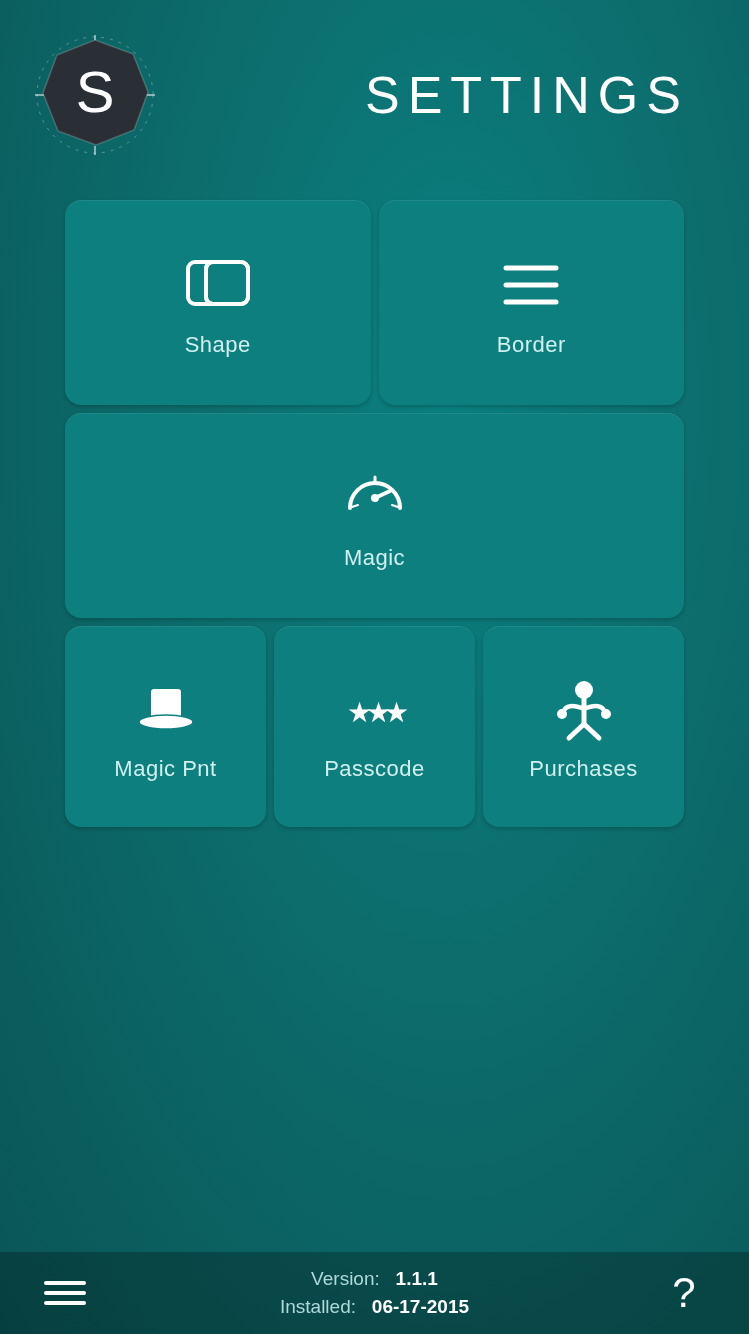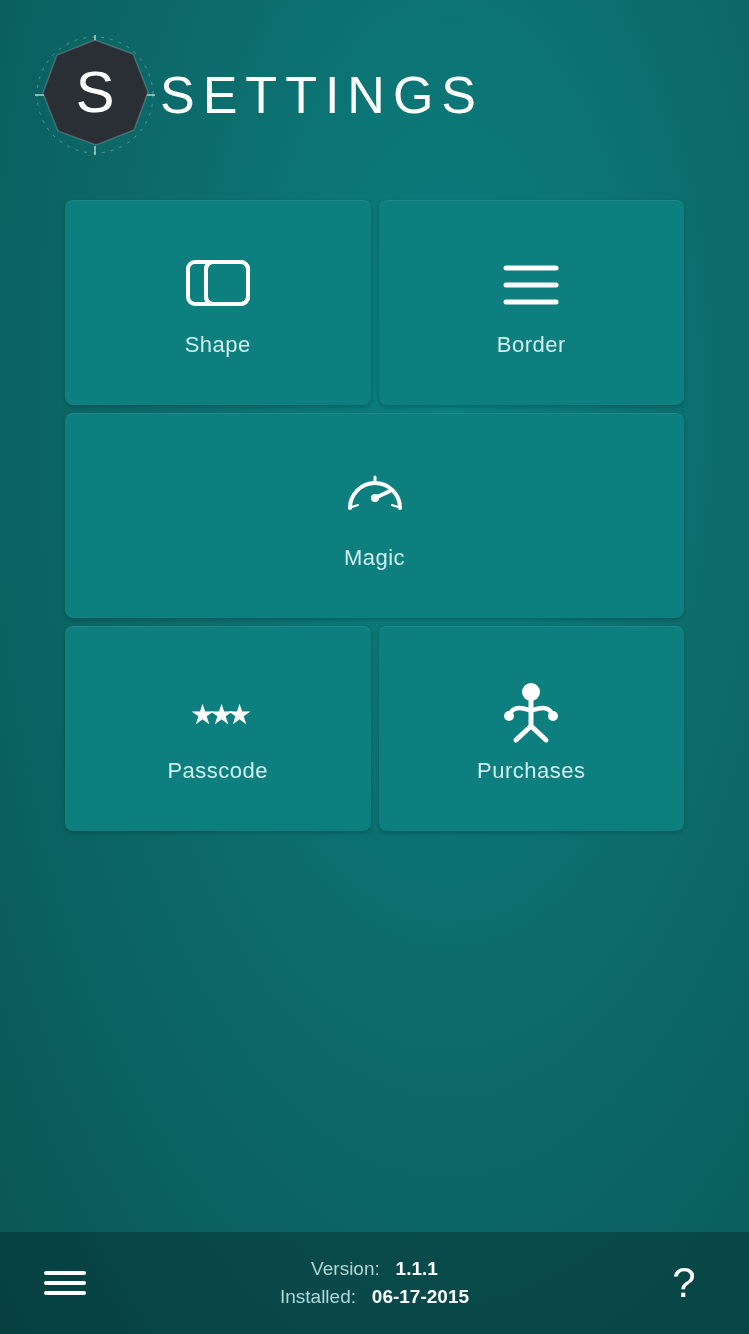--- a/index.html
+++ b/index.html
@@ -46,21 +46,21 @@
       flex-shrink: 0;
     }
 
     .logo-octagon svg {
       width: 100%;
       height: 100%;
     }
 
     .header-title {
       flex: 1;
-      text-align: left;
+      text-align: right;
       color: #ffffff;
       font-size: 52px;
       font-weight: 300;
       letter-spacing: 8px;
       padding-right: 20px;
     }
 
     
     .grid-container {
       flex: 1;
@@ -72,21 +72,21 @@
     }
 
     .grid-row {
       display: flex;
       gap: 8px;
     }
 
     .grid-cell {
       flex: 1;
       background: #0e7f7f;
-      border-radius: 8px;
+      border-radius: 16px;
       display: flex;
       flex-direction: column;
       align-items: center;
       justify-content: center;
       padding: 20px 10px 18px 10px;
       cursor: pointer;
       aspect-ratio: 1;
       max-height: 205px;
       box-shadow: inset 0 1px 0 rgba(255,255,255,0.08), 0 2px 4px rgba(0,0,0,0.2);
     }
@@ -127,21 +127,21 @@
       position: absolute;
       opacity: 0.9;
     }
 
     .colors-icon .c-red   { background: #e05050; top: 0;   left: 0; }
     .colors-icon .c-green { background: #50d050; top: 0;   right: 0; }
     .colors-icon .c-blue  { background: #6060e0; bottom: 0; left: 50%; transform: translateX(-50%); }
 
     
     .footer {
-      height: 102px;
+      height: 82px;
       background: rgba(0,0,0,0.25);
       display: flex;
       align-items: center;
       flex-shrink: 0;
     }
 
     .footer-menu-btn {
       width: 130px;
       display: flex;
       align-items: center;
@@ -267,20 +267,33 @@
             <line x1="58" y1="44" x2="52" y2="42" stroke="white" stroke-width="2" stroke-linecap="round"></line>
           </svg>
         </div>
         <span class="cell-label">Magic</span>
       </div>
 
     </div>
 
     <div class="grid-row">
 
+      <div class="grid-cell">
+        <div class="cell-icon">
+          <svg viewBox="0 0 70 70" fill="white" xmlns="http://www.w3.org/2000/svg">
+
+            <ellipse cx="35" cy="48" rx="27" ry="7" fill="white"></ellipse>
+
+            <rect x="20" y="15" width="30" height="34" rx="3" fill="white"></rect>
+
+            <ellipse cx="35" cy="48" rx="27" ry="7" fill="none" stroke="#0e7f7f" stroke-width="1.5"></ellipse>
+          </svg>
+        </div>
+        <span class="cell-label">Magic Pnt</span>
+      </div>
 
       <div class="grid-cell">
         <div class="cell-icon">
           <svg viewBox="0 0 70 70" fill="white" xmlns="http://www.w3.org/2000/svg">
 
             <text x="7" y="48" font-size="28" fill="white" font-family="Arial">★</text>
             <text x="26" y="48" font-size="28" fill="white" font-family="Arial">★</text>
             <text x="44" y="48" font-size="28" fill="white" font-family="Arial">★</text>
           </svg>
         </div>

